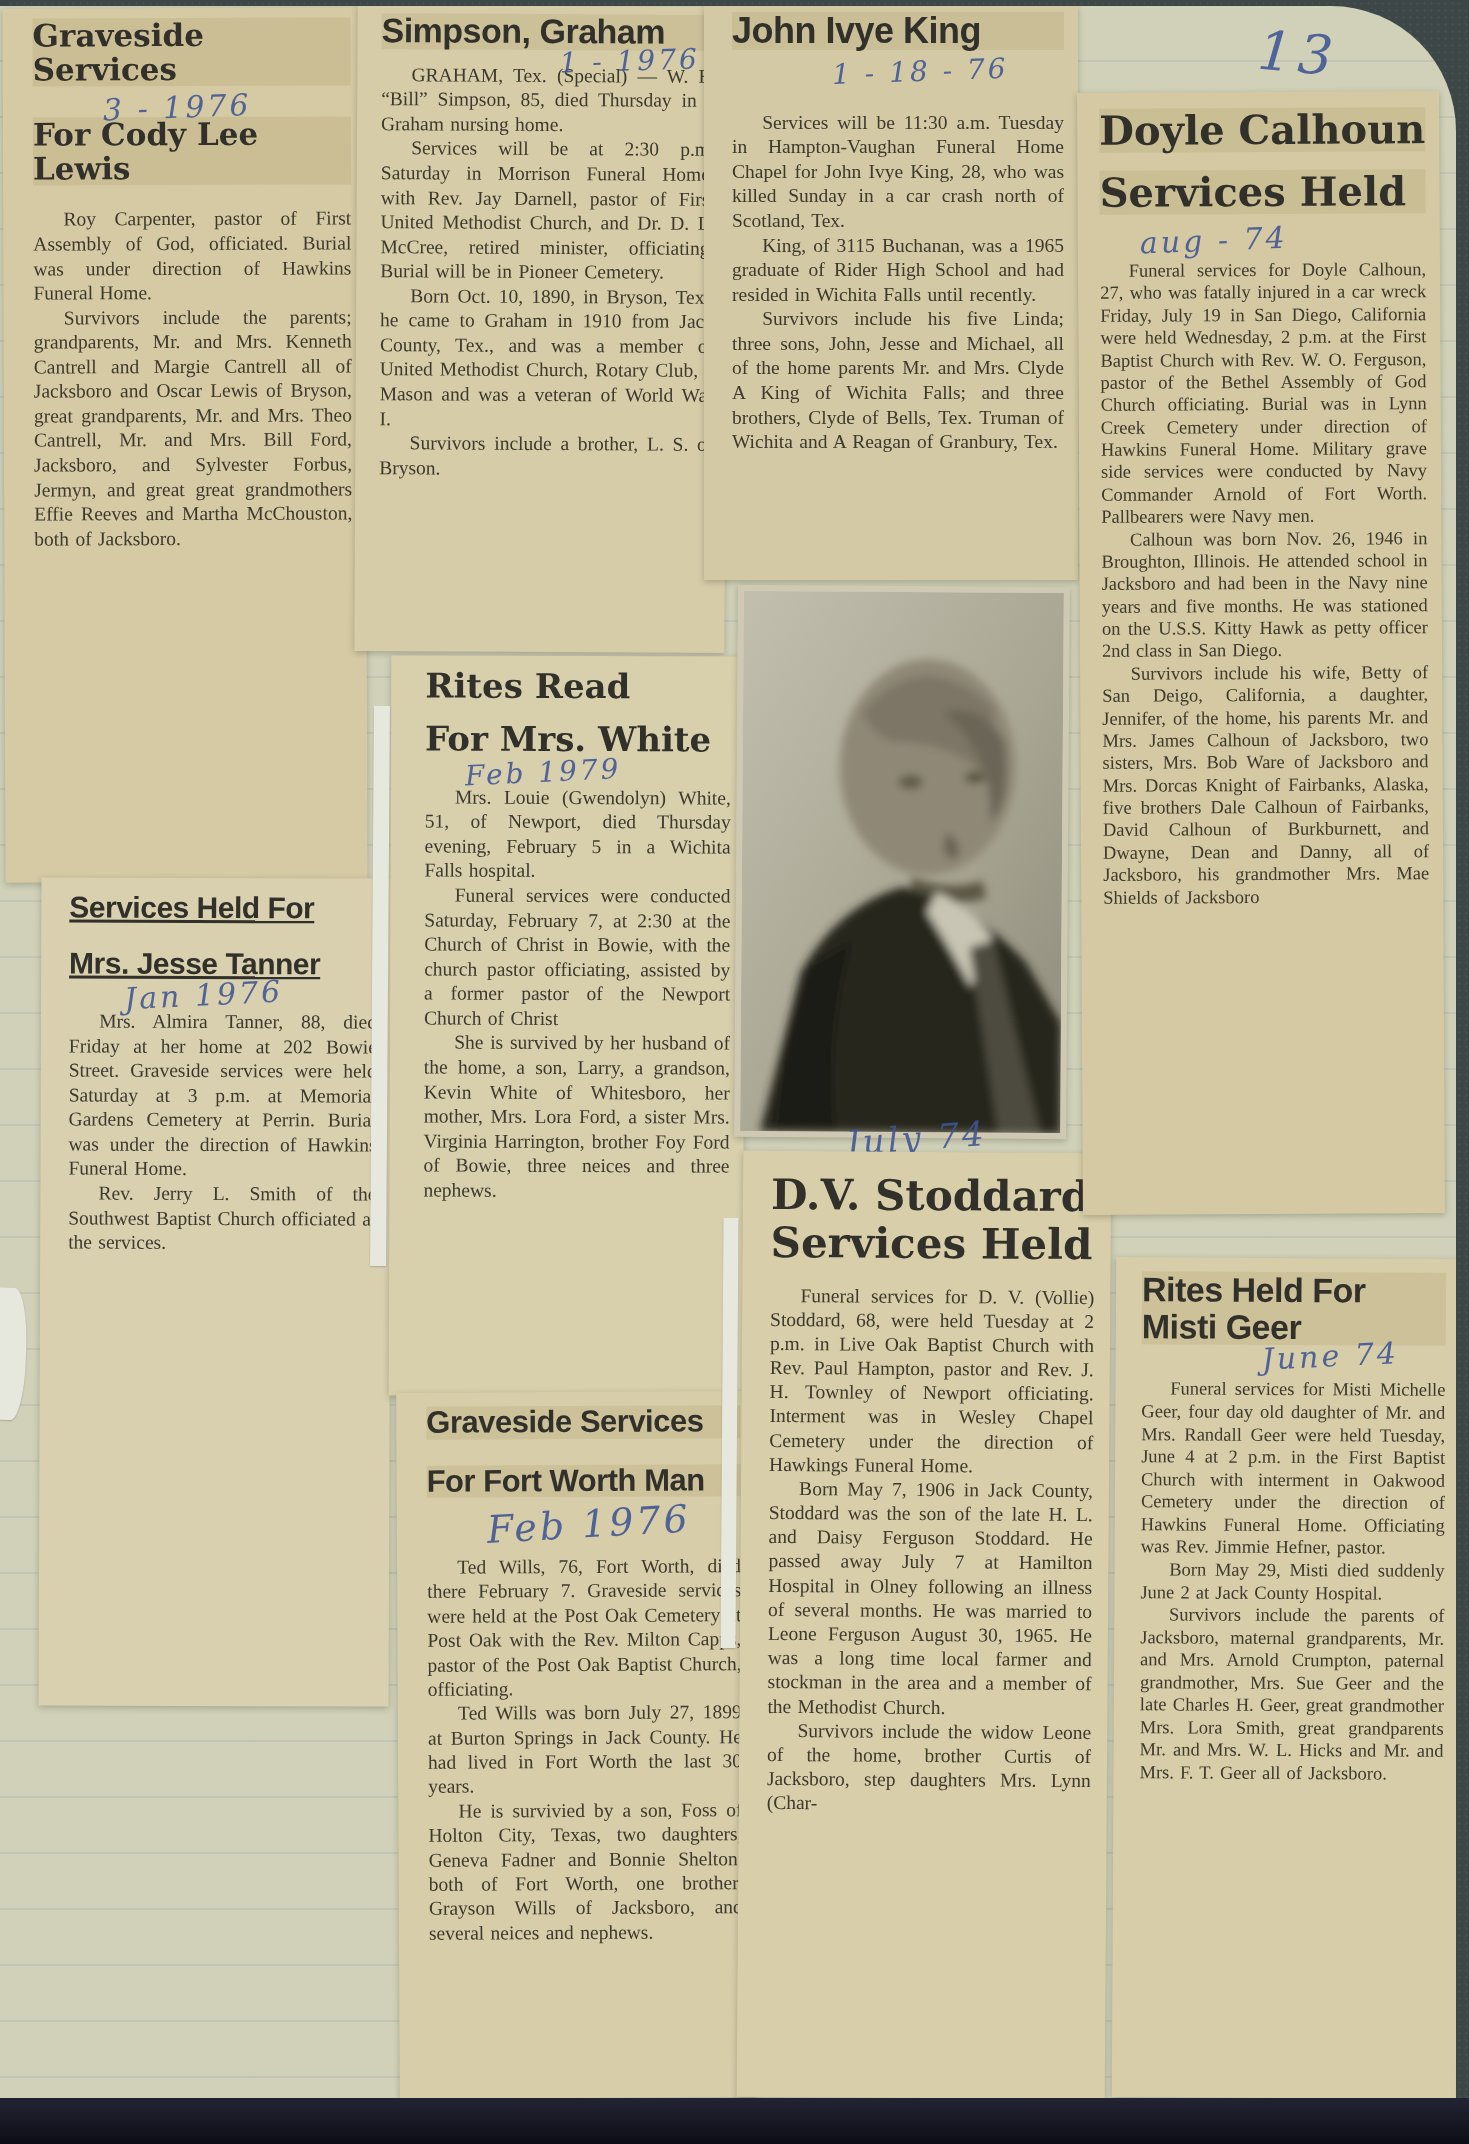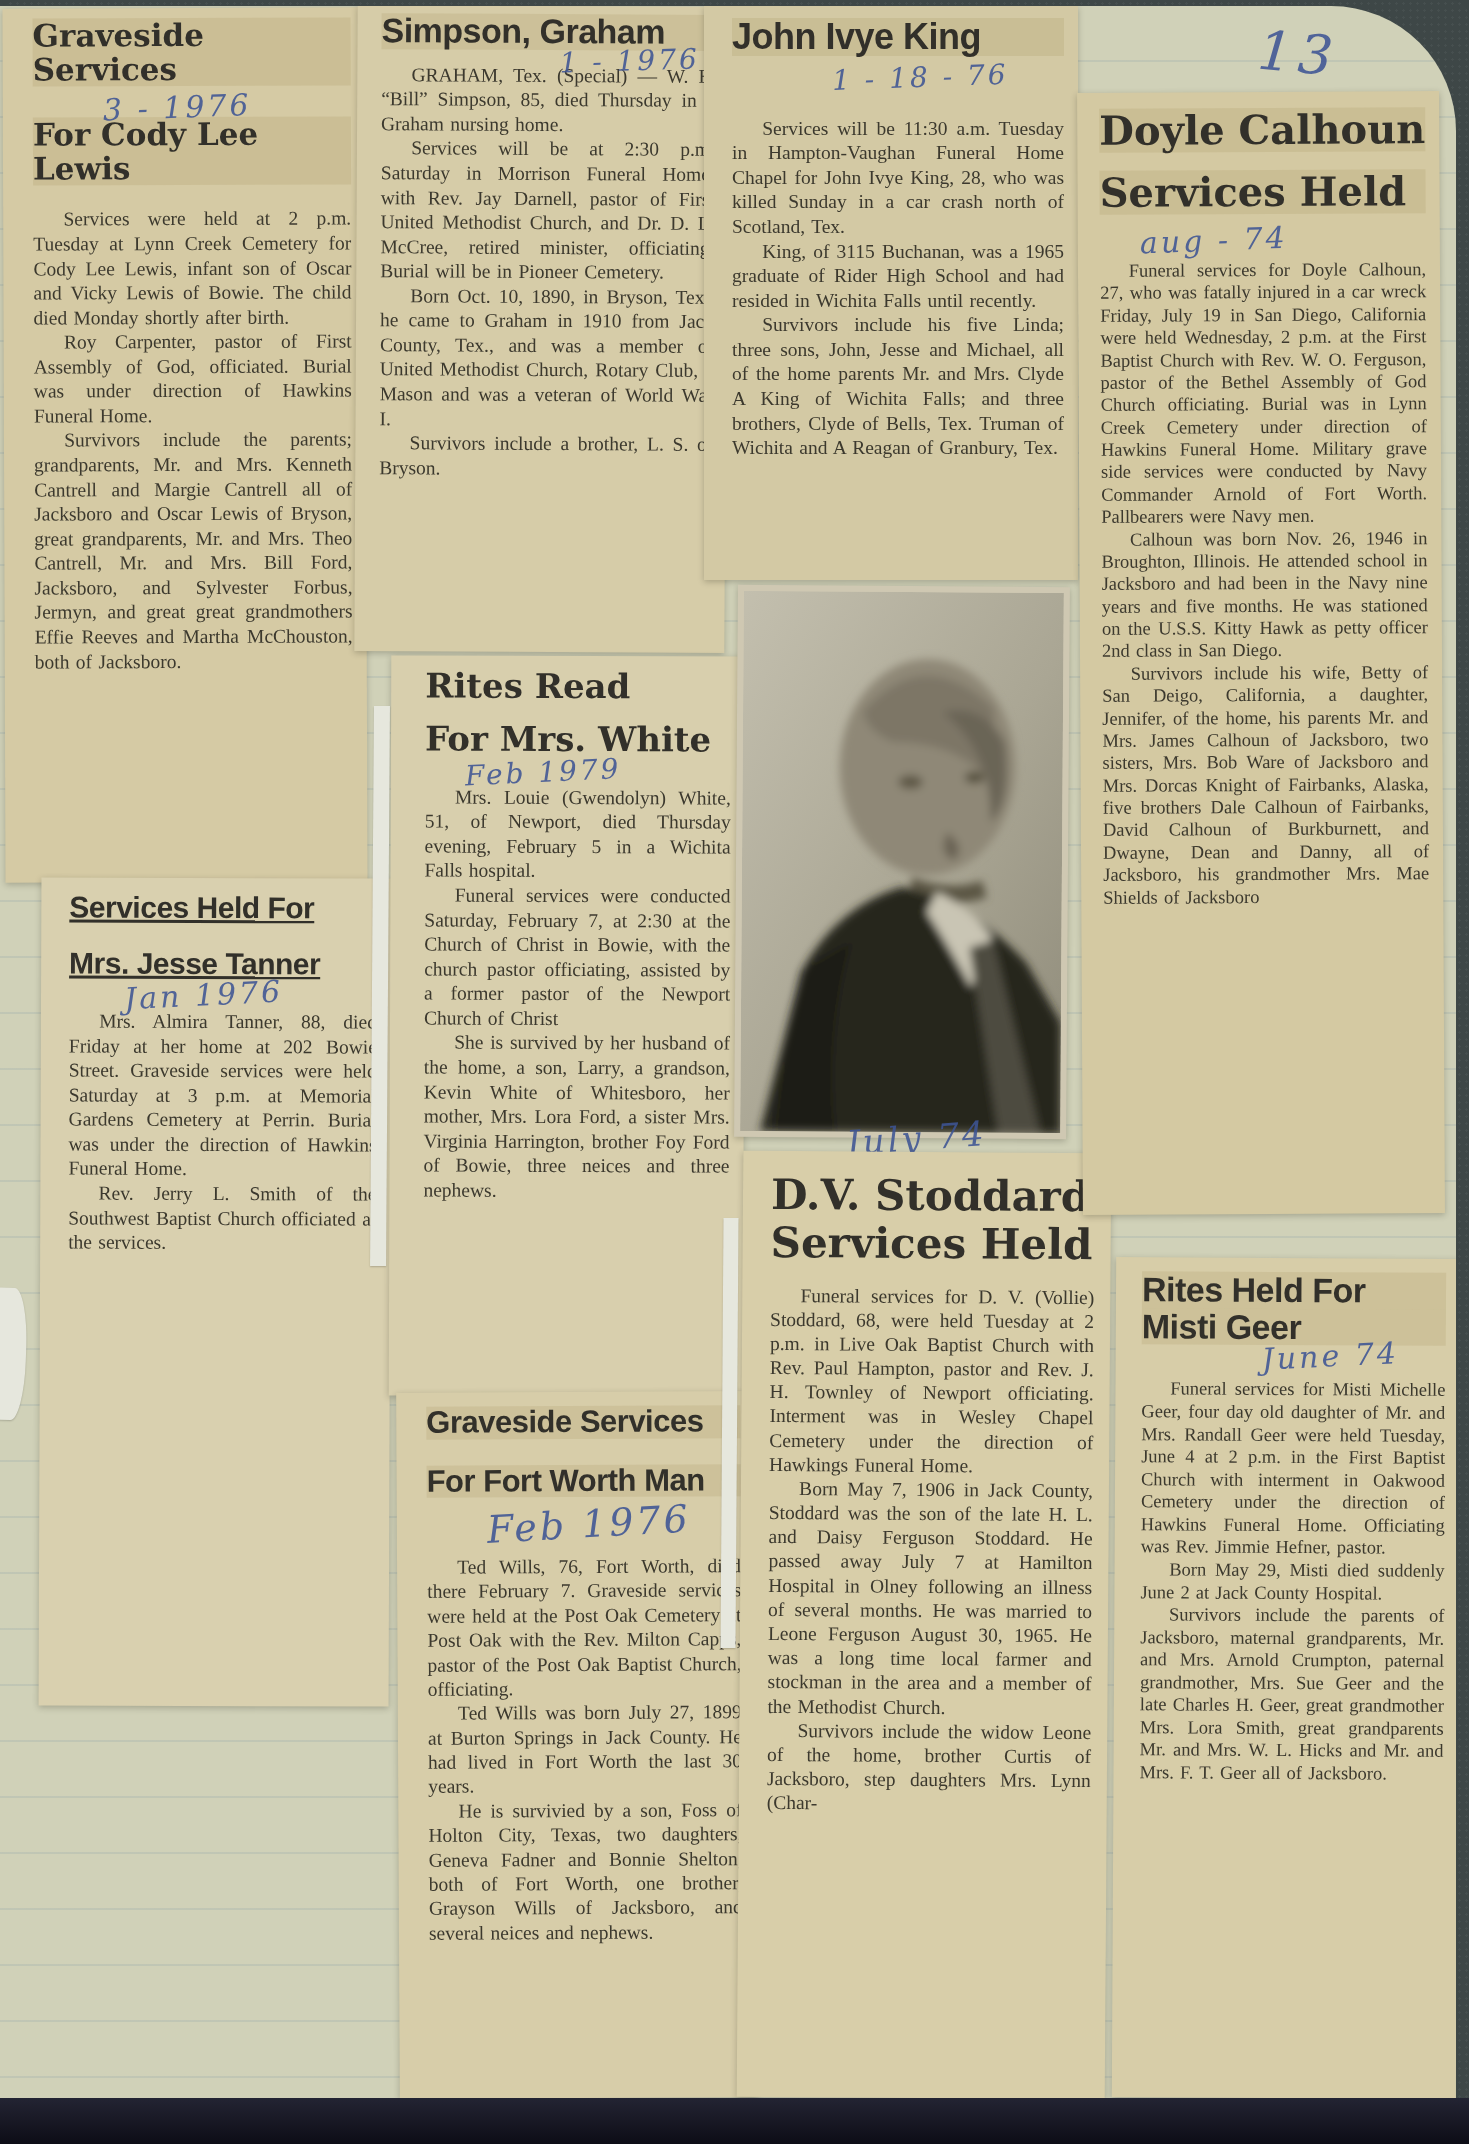--- a/index.html
+++ b/index.html
@@ -55,21 +55,21 @@
   #clip-white .bodytext{margin-top:12px;font-size:19.5px;line-height:1.26;}
 
   #clip-wills{left:398px;top:1386px;width:358px;height:706px;background:#d7cda9;
     padding:14px 14px 6px 30px;transform:rotate(-0.3deg);}
   #clip-wills .hsan{font-size:31px;line-height:1.05;}
   #clip-wills h2:nth-of-type(2){margin-top:26px;}
   #clip-wills .hw{font-size:38px;margin:4px 0 0 60px;transform:rotate(-3deg);}
   #clip-wills .bodytext{margin-top:10px;font-size:19.5px;line-height:1.25;}
 
   #clip-king{left:704px;top:0;width:374px;height:574px;background:#d3c9a4;
-    padding:12px 14px 6px 28px;}
+    padding:6px 14px 6px 28px;}
   #clip-king .hsan{font-size:36px;line-height:1.05;}
   #clip-king .hw{font-size:28px;margin:4px 0 0 100px;transform:rotate(-2deg);}
   #clip-king .bodytext{margin-top:24px;font-size:19.5px;line-height:1.26;}
 
   #photo-clip{left:736px;top:580px;width:332px;height:552px;background:#cfc8b2;
     padding:6px;transform:rotate(0.4deg);}
   #hw-july{position:absolute;left:846px;top:1112px;font-size:34px;transform:rotate(-4deg);}
 
   #clip-stoddard{left:740px;top:1146px;width:368px;height:946px;background:#d8cea9;
     padding:20px 16px 6px 28px;transform:rotate(0.4deg);}
@@ -96,21 +96,20 @@
 <body>
 
 <div id="scene">
   <div id="album-page">
 
     <article class="clip" id="clip-cody">
       <h2 class="hser band">Graveside Services</h2>
       <div class="hw">3 - 1976</div>
       <h2 class="hser band">For Cody Lee Lewis</h2>
       <div class="bodytext">
-        <p>Services were held at 2 p.m. Tuesday at Lynn Creek Cemetery for Cody Lee Lewis, infant son of Oscar and Vicky Lewis of Bowie. The child died Monday shortly after birth.</p>
         <p>Roy Carpenter, pastor of First Assembly of God, officiated. Burial was under direction of Hawkins Funeral Home.</p>
         <p>Survivors include the parents; grandparents, Mr. and Mrs. Kenneth Cantrell and Margie Cantrell all of Jacksboro and Oscar Lewis of Bryson, great grandparents, Mr. and Mrs. Theo Cantrell, Mr. and Mrs. Bill Ford, Jacksboro, and Sylvester Forbus, Jermyn, and great great grandmothers Effie Reeves and Martha McChouston, both of Jacksboro.</p>
       </div>
     </article>
 
     <article class="clip" id="clip-tanner">
       <h2 class="hsan">Services Held For</h2>
       <h2 class="hsan">Mrs. Jesse Tanner</h2>
       <div class="hw">Jan 1976</div>
       <div class="bodytext">

